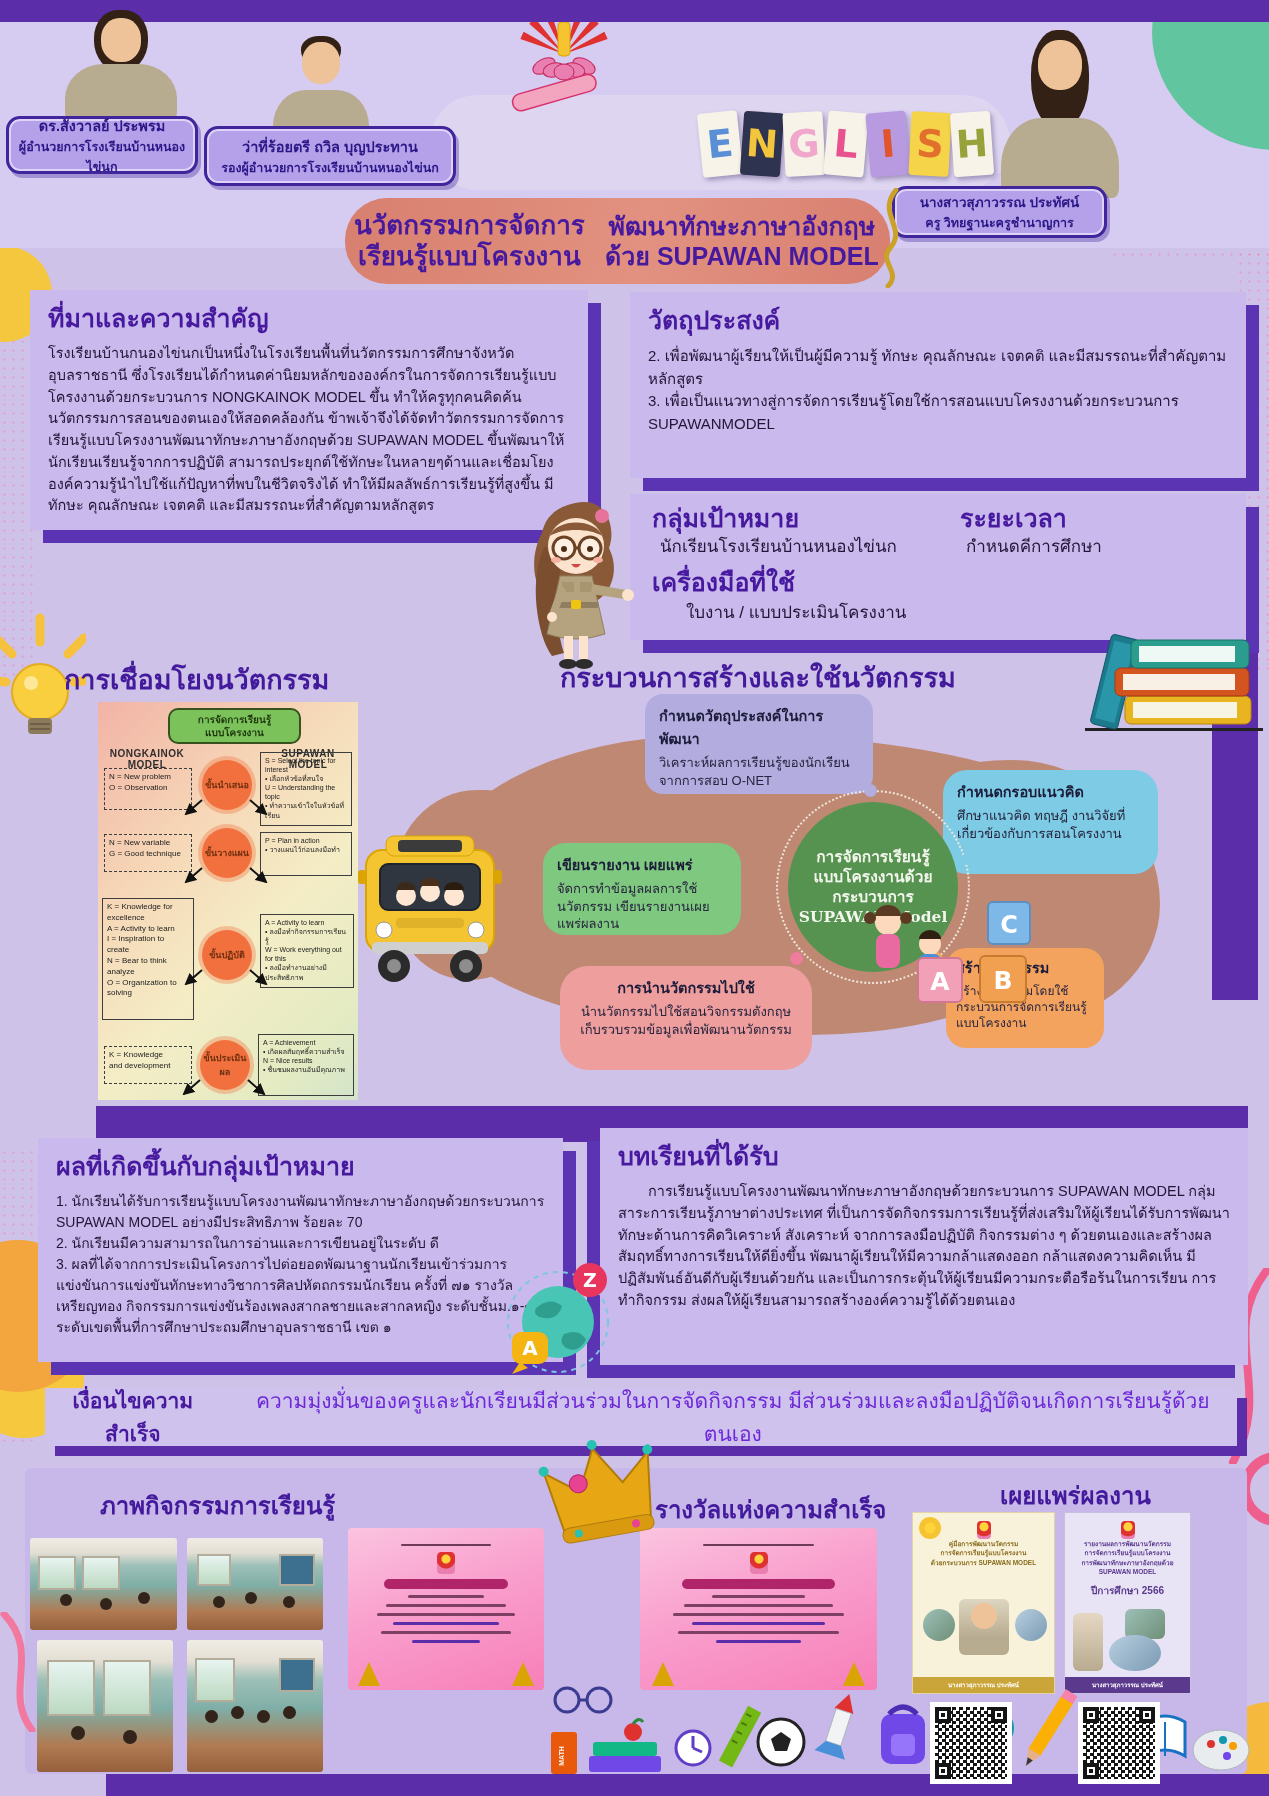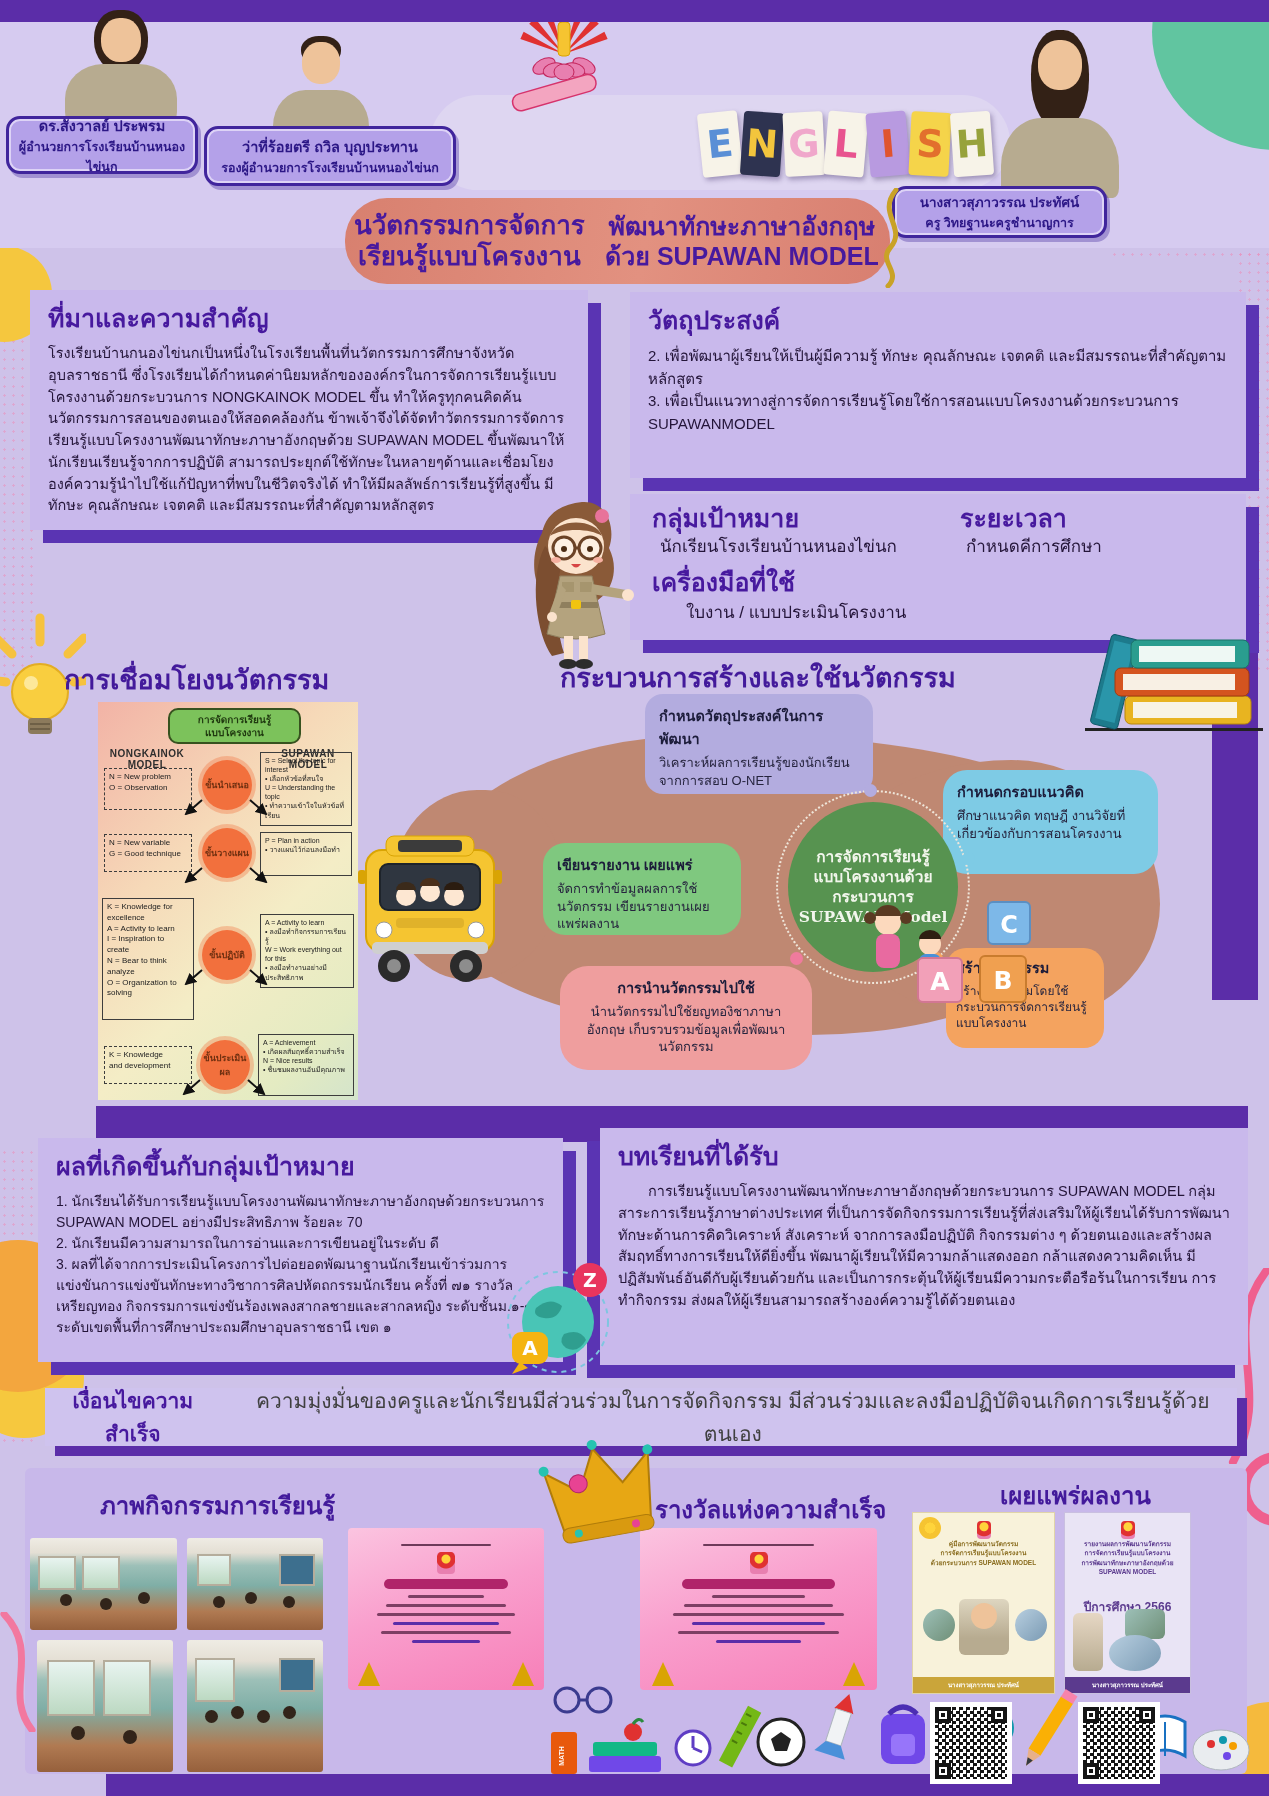--- a/index.html
+++ b/index.html
@@ -338,21 +338,21 @@
   <div class="bubble" style="left:543px;top:843px;width:198px;height:92px;background:#7fc87f;border-radius:22px;">
     <div class="bt">เขียนรายงาน เผยแพร่</div>
     <div class="bb">จัดการทำข้อมูลผลการใช้นวัตกรรม เขียนรายงานเผยแพร่ผลงาน</div>
   </div>
   <div class="bubble" style="left:946px;top:948px;width:158px;height:100px;background:#f4a35f;border-radius:20px;padding:8px 10px;">
     <div class="bt">สร้างนวัตกรรม</div>
     <div class="bb" style="font-size:12px;">สร้างนวัตกรรมโดยใช้กระบวนการจัดการเรียนรู้แบบโครงงาน</div>
   </div>
   <div class="bubble" style="left:560px;top:966px;width:252px;height:104px;background:#ef9e9e;border-radius:28px;text-align:center;z-index:4;">
     <div class="bt">การนำนวัตกรรมไปใช้</div>
-    <div class="bb">นำนวัตกรรมไปใช้ยญทองิชาภาษาอังกฤษ เก็บรวบรวมข้อมูลเพื่อพัฒนานวัตกรรม</div>
+    <div class="bb">นำนวัตกรรมไปใช้สอนวิจกรรมตังกฤษ เก็บรวบรวมข้อมูลเพื่อพัฒนานวัตกรรม</div>
   </div>
 
   <div class="abs" style="left:776px;top:790px;width:194px;height:194px;border:2px dotted #efe6da;border-radius:50%;z-index:3;box-sizing:border-box;"></div>
   <div class="abs" style="left:864px;top:784px;width:13px;height:13px;border-radius:50%;background:#b3acdf;z-index:4;"></div>
   <div class="abs" style="left:962px;top:852px;width:13px;height:13px;border-radius:50%;background:#7ecbe5;z-index:4;"></div>
   <div class="abs" style="left:790px;top:952px;width:13px;height:13px;border-radius:50%;background:#ef7b9d;z-index:4;"></div>
   <div class="abs" style="left:930px;top:952px;width:13px;height:13px;border-radius:50%;background:#f4a35f;z-index:4;"></div>
   <div class="abs pre" style="left:788px;top:802px;width:170px;height:170px;background:#579350;border-radius:50%;z-index:4;
               display:flex;align-items:center;justify-content:center;text-align:center;color:#f2f6ec;
               font-family:'DejaVu Serif',serif;font-size:15.5px;line-height:1.3;font-weight:700;">การจัดการเรียนรู้
@@ -426,21 +426,21 @@
       <text x="92" y="27" font-size="19" fill="#ffffff">Z</text>
       <rect x="14" y="72" width="36" height="32" rx="9" fill="#f4b411"></rect>
       <path d="M22,102 l-8,12 l16,-6 Z" fill="#f4b411"></path>
       <text x="32" y="95" font-size="20" fill="#ffffff">A</text>
     </g>
   </svg>
 
   <div class="abs" style="left:45px;top:1388px;width:1192px;height:58px;background:#cfc3ee;box-shadow:10px 10px 0 #5b2da8;z-index:2;
        display:flex;align-items:center;justify-content:center;text-align:center;font-size:21px;">
     <span style="font-weight:800;color:#47199e;margin-right:8px;">เงื่อนไขความสำเร็จ</span>
-    <span style="color:#404040;">ความมุ่งมั่นของครูและนักเรียนมีส่วนร่วมในการจัดกิจกรรม มีส่วนร่วมและลงมือปฏิบัติจนเกิดการเรียนรู้ด้วยตนเอง</span>
+    <span style="color:#6d28d9;">ความมุ่งมั่นของครูและนักเรียนมีส่วนร่วมในการจัดกิจกรรม มีส่วนร่วมและลงมือปฏิบัติจนเกิดการเรียนรู้ด้วยตนเอง</span>
   </div>
 
   <div class="abs" style="left:25px;top:1468px;width:1222px;height:306px;background:#c8b8ea;border-radius:6px;z-index:1;"></div>
 
   <div class="sec-head" style="left:100px;top:1486px;font-size:24px;">ภาพกิจกรรมการเรียนรู้</div>
   <div class="sec-head" style="left:655px;top:1490px;font-size:24px;">รางวัลแห่งความสำเร็จ</div>
   <div class="sec-head" style="left:1000px;top:1476px;font-size:24px;">เผยแพร่ผลงาน</div>
 
   <svg class="abs" style="left:532px;top:1428px;z-index:6;" width="138" height="128" viewBox="0 0 138 128">
     <g transform="rotate(-10 69 64)">
@@ -522,21 +522,21 @@
     <div class="abs" style="left:10px;top:96px;width:32px;height:32px;border-radius:50%;background:linear-gradient(135deg,#9dc0b8,#6f8f77);"></div>
     <div class="abs" style="left:102px;top:96px;width:32px;height:32px;border-radius:50%;background:linear-gradient(135deg,#b8cfe0,#7a9ab3);"></div>
     <div class="doc-bar" style="background:#caa53a;">นางสาวสุภาวรรณ ประทัศน์</div>
   </div>
   <div class="doc" style="left:1064px;top:1512px;width:127px;height:182px;background:#e9e4f5;border:1px solid #c9bfe0;">
     <div class="seal" style="width:14px;height:18px;"></div>
     <div class="doc-title" style="color:#5b3a8e;">รายงานผลการพัฒนานวัตกรรม
 การจัดการเรียนรู้แบบโครงงาน
 การพัฒนาทักษะภาษาอังกฤษด้วย
 SUPAWAN MODEL</div>
-    <div style="font-size:12px;font-weight:800;color:#5b3a8e;margin-top:20px;">ปีการศึกษา 2566</div>
+    <div style="font-size:10px;font-weight:800;color:#5b3a8e;margin-top:6px;">ปีการศึกษา 2566</div>
     <div class="abs" style="left:60px;top:96px;width:40px;height:30px;border-radius:6px;background:linear-gradient(135deg,#9dc0b8,#6f8f77);"></div>
     <div class="abs" style="left:44px;top:122px;width:52px;height:36px;border-radius:50%;background:linear-gradient(135deg,#b8cfe0,#7a9ab3);"></div>
     <div class="abs" style="left:8px;top:100px;width:30px;height:58px;border-radius:6px;background:linear-gradient(180deg,#e6d7c4,#b7ab90);"></div>
     <div class="doc-bar" style="background:#5b3a8e;">นางสาวสุภาวรรณ ประทัศน์</div>
   </div>
 
   <div class="qr" style="left:930px;top:1702px;width:82px;height:82px;">
     <div class="qgrid">
       <div class="fp" style="left:0;top:0;">
           <div class="fpc"></div>

